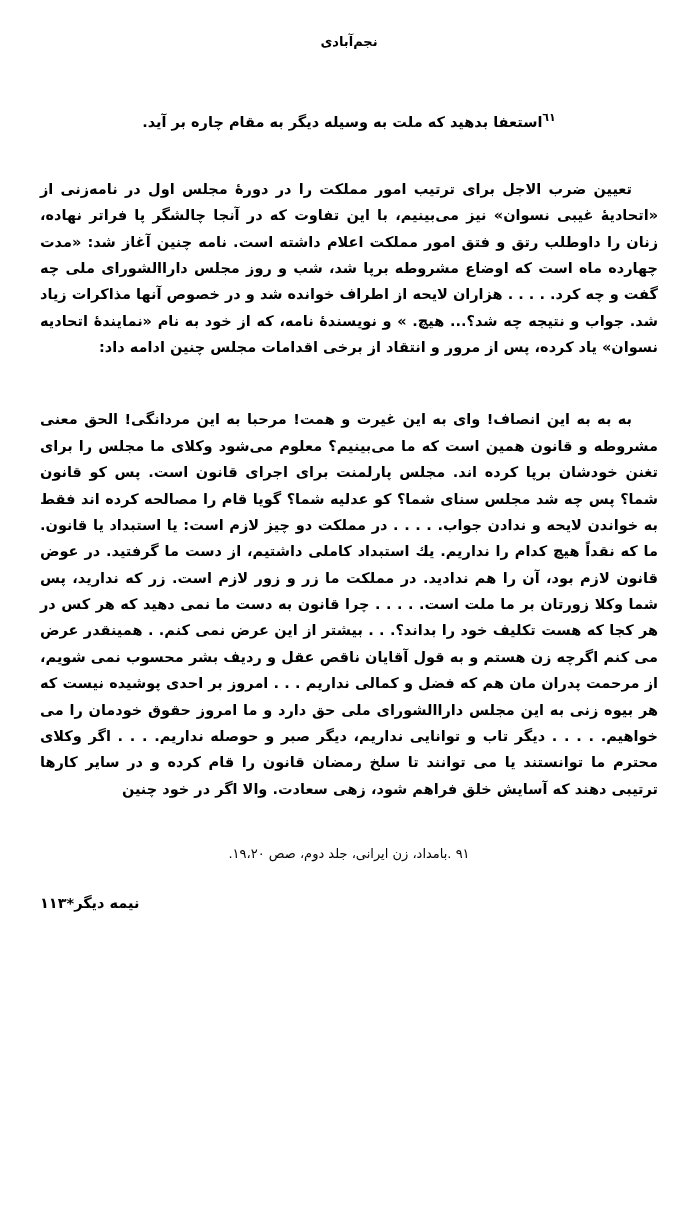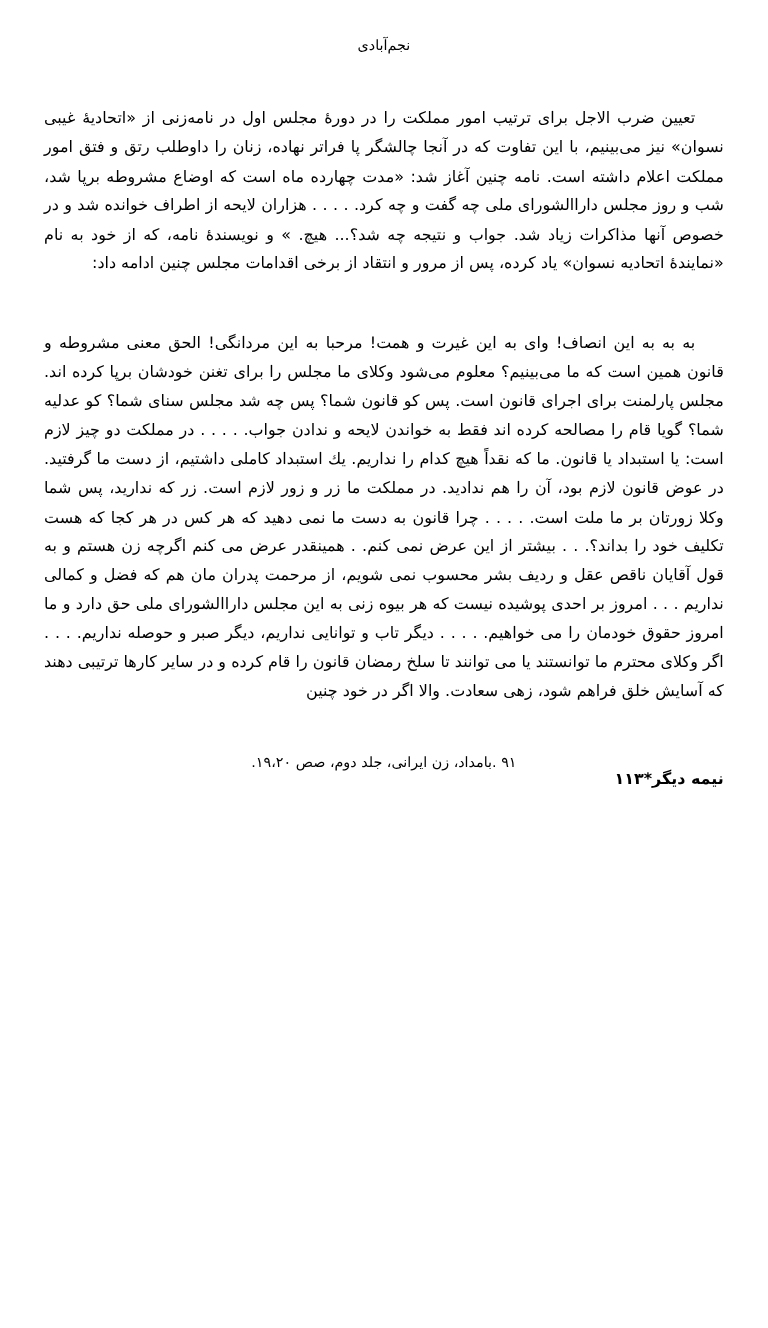--- a/index.html
+++ b/index.html
@@ -17,69 +17,73 @@
   .page {
     position: relative;
     width: 698px;
     height: 1207px;
     box-sizing: border-box;
     padding: 28px 40px 20px 40px;
   }
   .header {
     text-align: center;
     font-size: 13px;
-    font-weight: normal;
+    font-weight: bold;
     letter-spacing: 0px;
     margin-top: 6px;
     margin-bottom: 12px;
   }
   .quote-line {
     margin-top: 62px;
     text-align: center;
     font-size: 14.5px;
     font-weight: bold;
     direction: rtl;
   }
   .quote-line .marker {
     font-size: 11px;
     vertical-align: super;
   }
   p.body {
     font-size: 14.5px;
-    font-weight: normal;
+    font-weight: bold;
     line-height: 1.82;
     text-align: justify;
     text-align-last: right;
     direction: rtl;
     margin: 0;
     text-indent: 26px;
   }
   p.para1 { margin-top: 46px; }
   p.para2 { margin-top: 46px; }
   .footnote {
     margin-top: 44px;
     font-size: 13px;
     font-weight: normal;
     text-align: center;
     direction: rtl;
   }
   .pagefoot {
-    text-align: right;
+    margin-top: 34px;
+    text-align: left;
     font-size: 14.5px;
     font-weight: bold;
     direction: rtl;
   }
 </style>
 </head>
 <body>
 
 <div class="page">
 
   <div class="header">نجم‌آبادی</div>
 
+  <div class="quote-line">
+    <span class="marker">٦١</span><span>استعفا بدهید که ملت به وسیله دیگر به مقام چاره بر آید.</span>
+  </div>
 
   <p class="body para1">تعیین ضرب الاجل برای ترتیب امور مملکت را در دورهٔ مجلس اول در نامه‌زنی از «اتحادیهٔ غیبی نسوان» نیز می‌بینیم، با این تفاوت که در آنجا چالشگر پا فراتر نهاده، زنان را داوطلب رتق و فتق امور مملکت اعلام داشته است. نامه چنین آغاز شد: «مدت چهارده ماه است که اوضاع مشروطه برپا شد، شب و روز مجلس داراالشورای ملی چه گفت و چه کرد. . . . . هزاران لایحه از اطراف خوانده شد و در خصوص آنها مذاکرات زیاد شد. جواب و نتیجه چه شد؟... هیچ. » و نویسندهٔ نامه، که از خود به نام «نمایندهٔ اتحادیه نسوان» یاد کرده، پس از مرور و انتقاد از برخی اقدامات مجلس چنین ادامه داد:</p>
 
   <p class="body para2">به به به این انصاف! وای به این غیرت و همت! مرحبا به این مردانگی! الحق معنی مشروطه و قانون همین است که ما می‌بینیم؟ معلوم می‌شود وکلای ما مجلس را برای تغنن خودشان برپا کرده اند. مجلس پارلمنت برای اجرای قانون است. پس کو قانون شما؟ پس چه شد مجلس سنای شما؟ کو عدلیه شما؟ گویا قام را مصالحه کرده اند فقط به خواندن لایحه و ندادن جواب. . . . . در مملکت دو چیز لازم است: یا استبداد یا قانون. ما که نقداً هیچ کدام را نداریم. یك استبداد کاملی داشتیم، از دست ما گرفتید. در عوض قانون لازم بود، آن را هم ندادید. در مملکت ما زر و زور لازم است. زر که ندارید، پس شما وکلا زورتان بر ما ملت است. . . . . چرا قانون به دست ما نمی دهید که هر کس در هر کجا که هست تکلیف خود را بداند؟. . . بیشتر از این عرض نمی کنم. . همینقدر عرض می کنم اگرچه زن هستم و به قول آقایان ناقص عقل و ردیف بشر محسوب نمی شویم، از مرحمت پدران مان هم که فضل و کمالی نداریم . . . امروز بر احدی پوشیده نیست که هر بیوه زنی به این مجلس داراالشورای ملی حق دارد و ما امروز حقوق خودمان را می خواهیم. . . . . دیگر تاب و توانایی نداریم، دیگر صبر و حوصله نداریم. . . . اگر وکلای محترم ما توانستند یا می توانند تا سلخ رمضان قانون را قام کرده و در سایر کارها ترتیبی دهند که آسایش خلق فراهم شود، زهی سعادت. والا اگر در خود چنین</p>
 
   <div class="footnote">٩١ .بامداد، زن ایرانی، جلد دوم، صص ١٩،٢٠.</div>
 
   <div class="pagefoot">نیمه دیگر*١١٣</div>
 
 </div>

